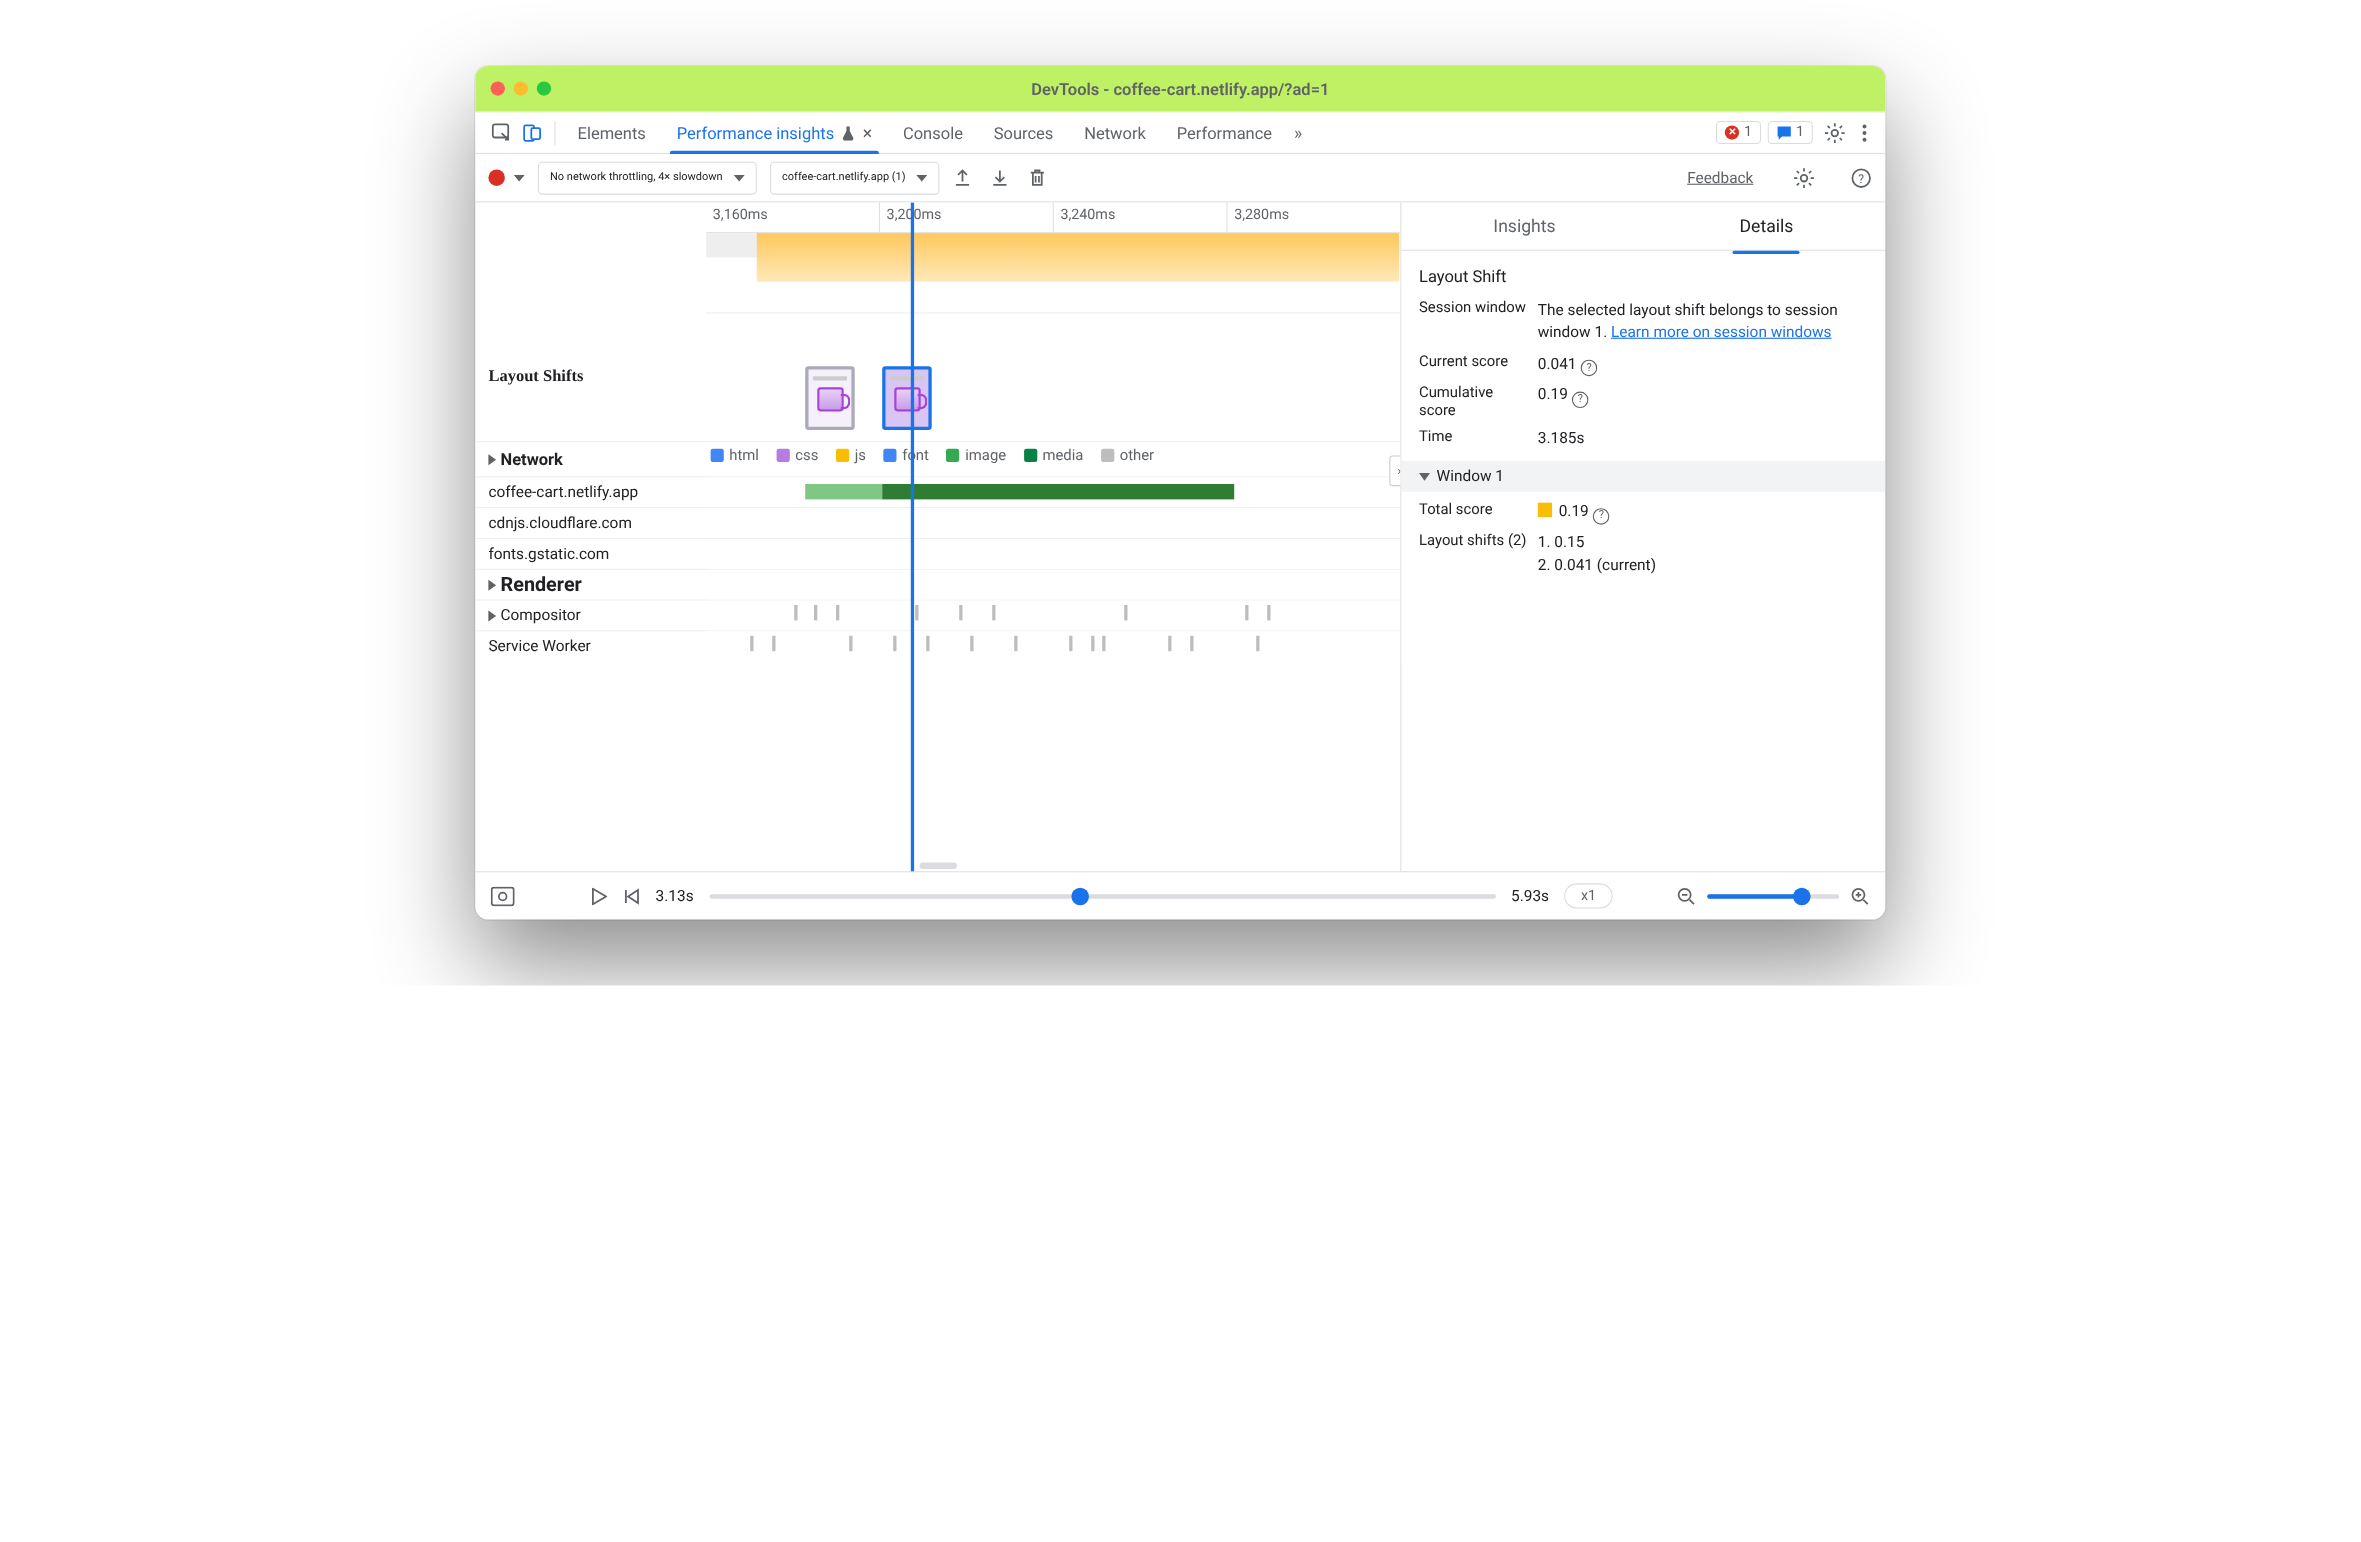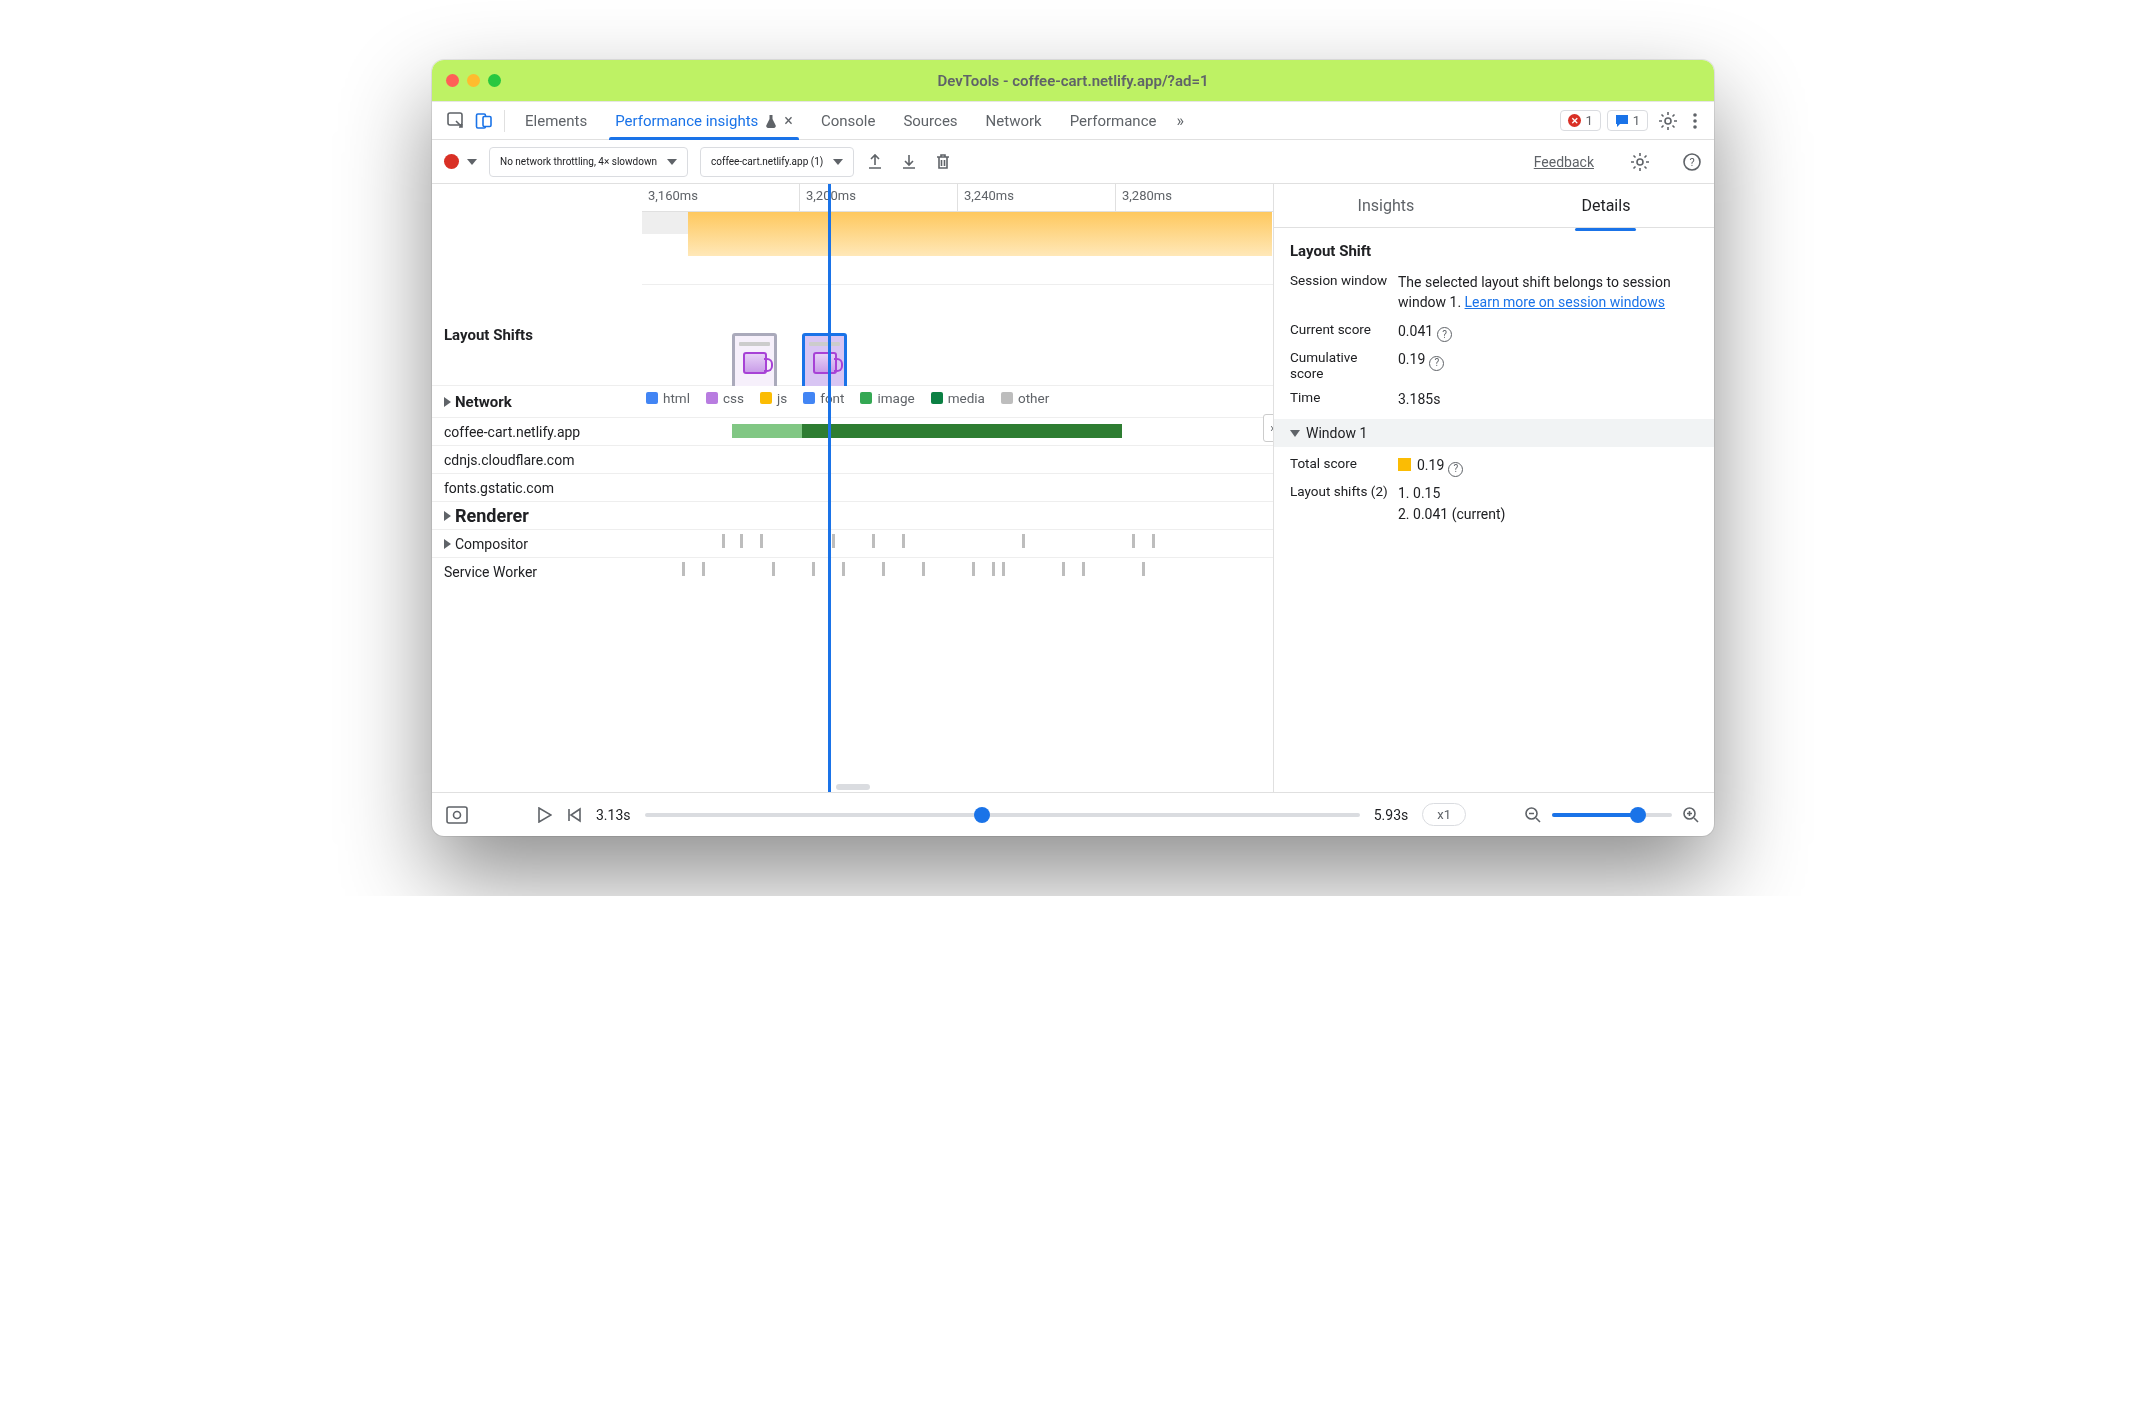--- a/index.html
+++ b/index.html
@@ -32,21 +32,21 @@
 
 .main { flex:1; display:flex; position:relative; overflow:hidden; }
 .left { width:842px; display:flex; flex-direction:column; border-right:1px solid #e0e0e0; position:relative; }
 .right { flex:1; display:flex; flex-direction:column; }
 
 .rtabs { height:44px; display:flex; align-items:center; justify-content:space-around; border-bottom:1px solid #e0e0e0; font-size:16px; color:#5f6368; }
 .rtabs .rt { cursor:pointer; padding:8px 4px; position:relative; }
 .rtabs .rt.active { color:#202124; }
 .rtabs .rt.active::after { content:""; position:absolute; bottom:-8px; left:-2px; right:-2px; height:3px; background:#1a73e8; border-radius:2px; }
 .rbody { flex:1; padding:14px 16px 10px 16px; overflow:hidden; font-size:14px; color:#202124; }
-.rbody h3 { font-size:15px; font-weight:700; margin-bottom:12px; }
+.rbody h3 { font-size:15px; font-weight:400; margin-bottom:12px; }
 .kv { display:flex; align-items:flex-start; margin-bottom:8px; gap:10px; }
 .kv .k { width:98px; color:#202124; font-size:13.5px; }
 .kv .v { flex:1; font-size:14px; line-height:1.45; }
 .link { color:#1a73e8; text-decoration:underline; cursor:pointer; }
 .qmark { display:inline-flex; width:15px; height:15px; border:1.4px solid #5f6368; border-radius:50%; align-items:center; justify-content:center; font-size:10px; color:#5f6368; margin-left:4px; position:relative; top:2px;}
 .sec { margin-top:10px; }
 .sechead { background:#f1f3f4; margin:6px -16px; padding:6px 16px; font-size:14px; display:flex; align-items:center; gap:6px; }
 .tri-d { width:0;height:0;border-left:5px solid transparent;border-right:5px solid transparent;border-top:7px solid #5f6368; }
 .sq { display:inline-block; width:13px; height:13px; background:#fbbc04; margin-right:6px; position:relative; top:1px; }
 
@@ -228,21 +228,21 @@
           <div class="marker" style="left:396px;"></div>
 
           <div class="row" style="height:72px;border-bottom:none;">
             <div class="rowlabel" style="font-weight:400;"></div>
             <div class="rowtrack">
               <div class="grayband" style="left:0;width:630px;"></div>
               <div class="gradband" style="left:46px;width:584px;"></div>
             </div>
           </div>
 
-          <div class="row" style="height:102px;">
+          <div class="row" style="height:118px;font-family:Liberation Serif, serif;">
             <div class="rowlabel">
                 <span>Layout Shifts</span>
               </div>
             <div class="rowtrack" style="border-top:1px solid #eee;">
               <div class="thumb" style="left:90px;">
                   <div class="bar"></div>
                   <div class="cup"></div>
                 </div>
               <div class="thumb sel" style="left:160px;">
                   <div class="bar"></div>

